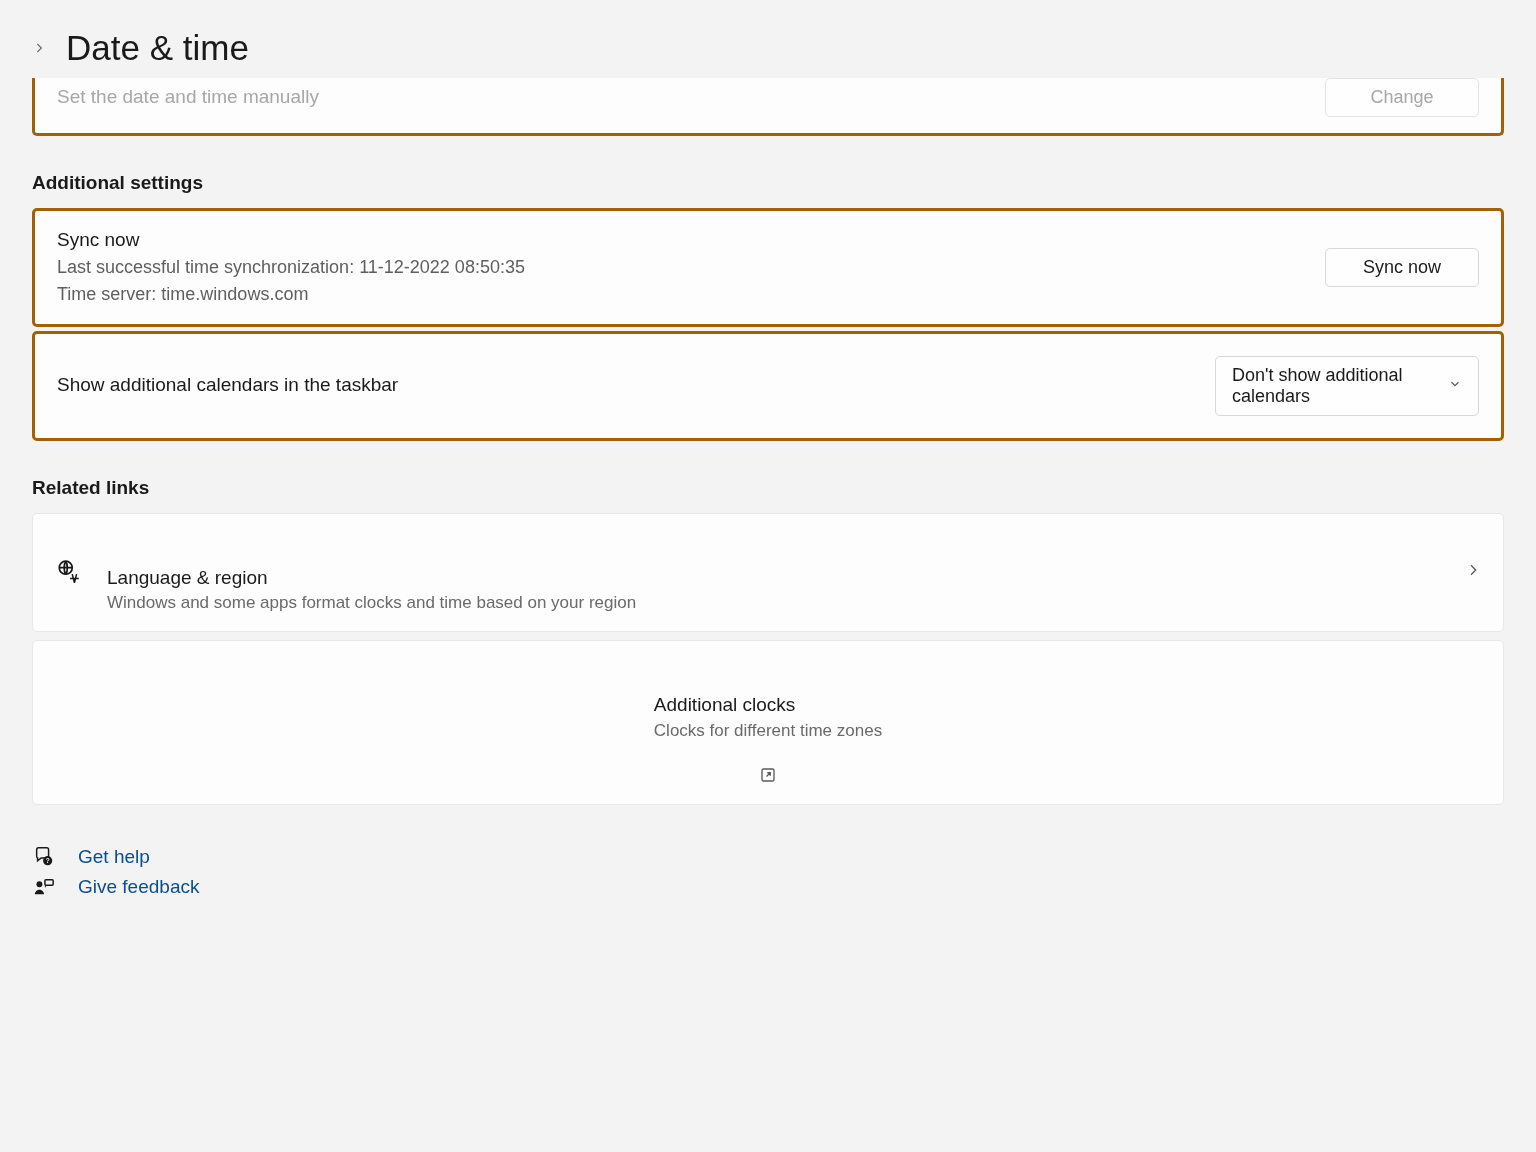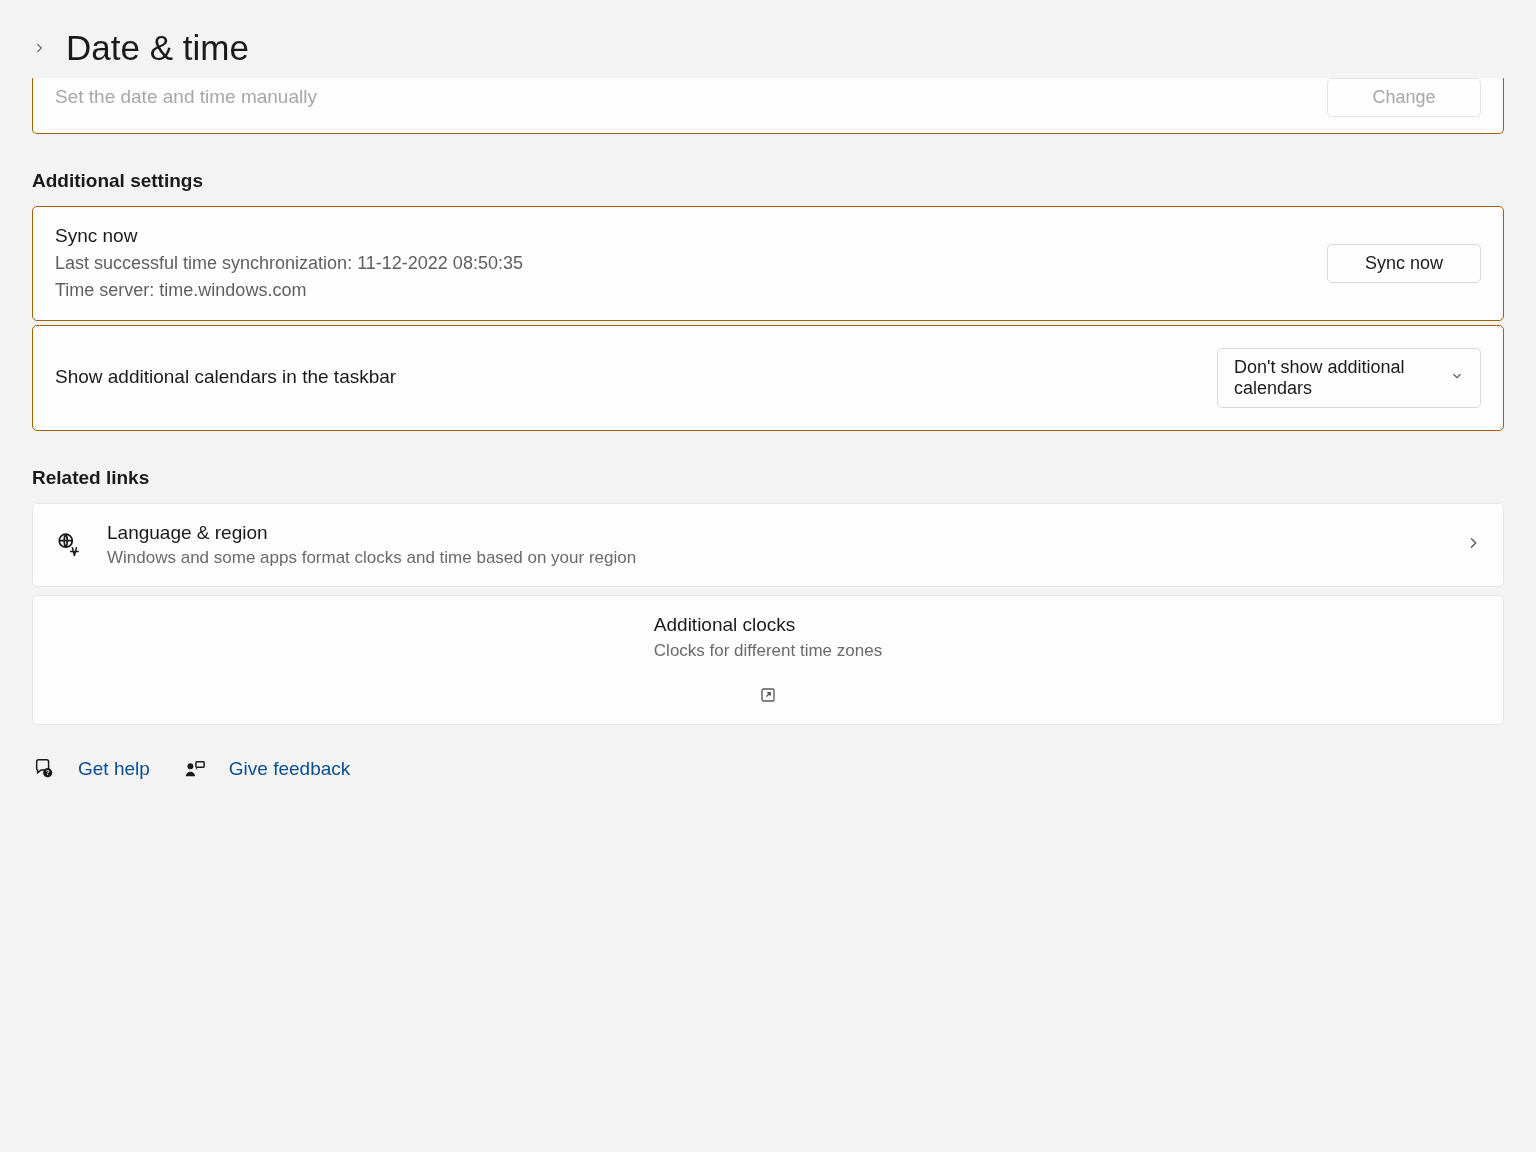--- a/index.html
+++ b/index.html
@@ -31,21 +31,21 @@
     font-size: 22px;
     display: inline-flex;
     align-items: center;
   }
   .breadcrumb-current {
     color: #1a1a1a;
     font-weight: 400;
   }
   .card {
     background: #fdfdfd;
-    border: 1px solid #a16207;
+    border: 3px solid #a16207;
     border-radius: 5px;
     padding: 16px 22px;
     display: flex;
     align-items: center;
     justify-content: space-between;
     margin-bottom: 4px;
   }
   .card.partial-top {
     border-top: none;
     border-radius: 0 0 5px 5px;
@@ -122,33 +122,35 @@
     align-items: center;
     justify-content: center;
     color: #1a1a1a;
     flex-shrink: 0;
   }
   .link-text { flex: 1; }
   .link-title {
     font-size: 19px;
     color: #1a1a1a;
     line-height: 1.4;
+    margin-top: 35px;
   }
   .link-sub {
     font-size: 17px;
     color: #6a6a6a;
     line-height: 1.4;
   }
   .link-trail {
     color: #5a5a5a;
   }
   .footer-links {
-    margin-top: 32px;
-    display: flex;
-    gap: 33px;
+    margin-top: 40px;
+    display: flex;
+    flex-direction: column;
+    gap: 6px;
   }
   .footer-link {
     display: flex;
     align-items: center;
     gap: 22px;
     cursor: pointer;
   }
   .footer-icon {
     width: 24px;
     height: 24px;

